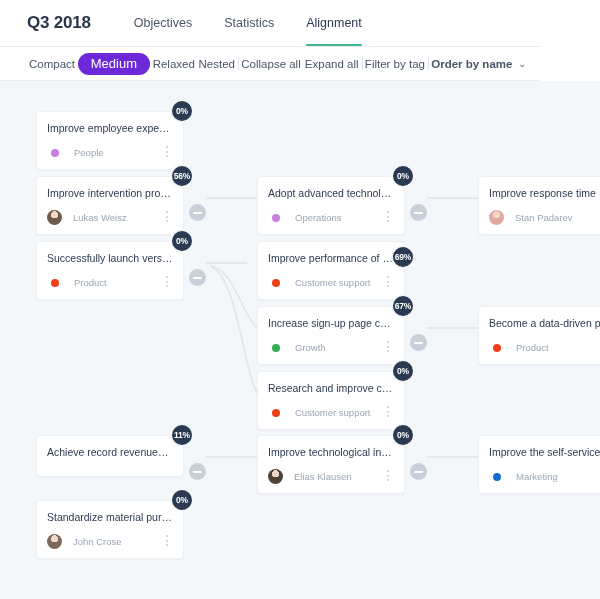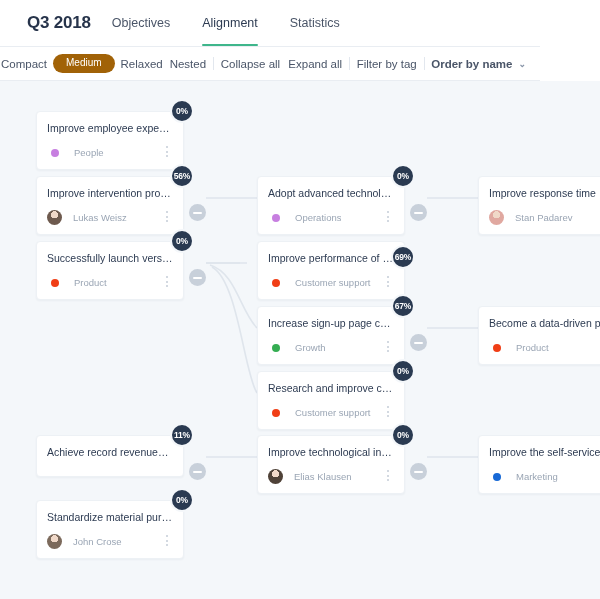--- a/index.html
+++ b/index.html
@@ -20,21 +20,21 @@
     align-items: center;
     padding-left: 27px;
   }
   .period-title {
     font-size: 17px;
     font-weight: 700;
     color: #27344b;
     letter-spacing: -0.2px;
     white-space: nowrap;
   }
-  .nav-tabs { display: flex; align-items: center; margin-left: 21px; height: 46px; }
+  .nav-tabs { display: flex; align-items: center; margin-left: 43px; height: 46px; }
   .nav-tab {
     position: relative;
     font-size: 12.5px;
     color: #4a5568;
     padding: 0 0 0 0;
     margin-right: 32px;
     height: 46px;
     line-height: 46px;
     white-space: nowrap;
     cursor: pointer;
@@ -52,35 +52,36 @@
   .header-rule {
     height: 1px; background: #e9edf2; width: 100%;
   }
 
   
   .toolbar {
     height: 33px;
     background: #ffffff;
     display: flex;
     align-items: center;
+    padding-left: 28px;
     padding-right: 14px;
   }
   .tb-item {
     font-size: 11.5px;
     color: #4a5568;
     white-space: nowrap;
     cursor: pointer;
     padding: 0 1px;
   }
   .tb-gap-sm { width: 24px; }
   .tb-gap-md { width: 30px; }
   .tb-pill {
-    font-size: 10px;
+    font-size: 13px;
     color: #ffffff;
-    background: #a16207;
+    background: #6d28d9;
     border-radius: 11px;
     padding: 4px 13px 5px 13px;
     white-space: nowrap;
     cursor: pointer;
     line-height: 1;
   }
   .tb-sep { width: 1px; height: 13px; background: #e2e7ee; }
   .tb-caret { margin-left: 5px; font-size: 9px; color: #8592a6; }
   .tb-order { display: flex; align-items: center; cursor: pointer; font-weight: bold; }
   .toolbar-rule { height: 1px; background: #e9edf2; width: 100%; }
@@ -190,22 +191,22 @@
 </style>
 </head>
 <body>
 
 <div id="app">
 
   <div class="header">
     <div class="period-title">Q3 2018</div>
     <div class="nav-tabs">
       <div class="nav-tab">Objectives</div>
+      <div class="nav-tab">Statistics</div>
       <div class="nav-tab active">Alignment</div>
-      <div class="nav-tab">Statistics</div>
     </div>
   </div>
   <div class="header-rule"></div>
 
   <div class="toolbar">
     <div class="tb-item">Compact</div>
     <div class="tb-gap-sm"></div>
     <div class="tb-pill">Medium</div>
     <div class="tb-gap-sm"></div>
     <div class="tb-item">Relaxed</div>

